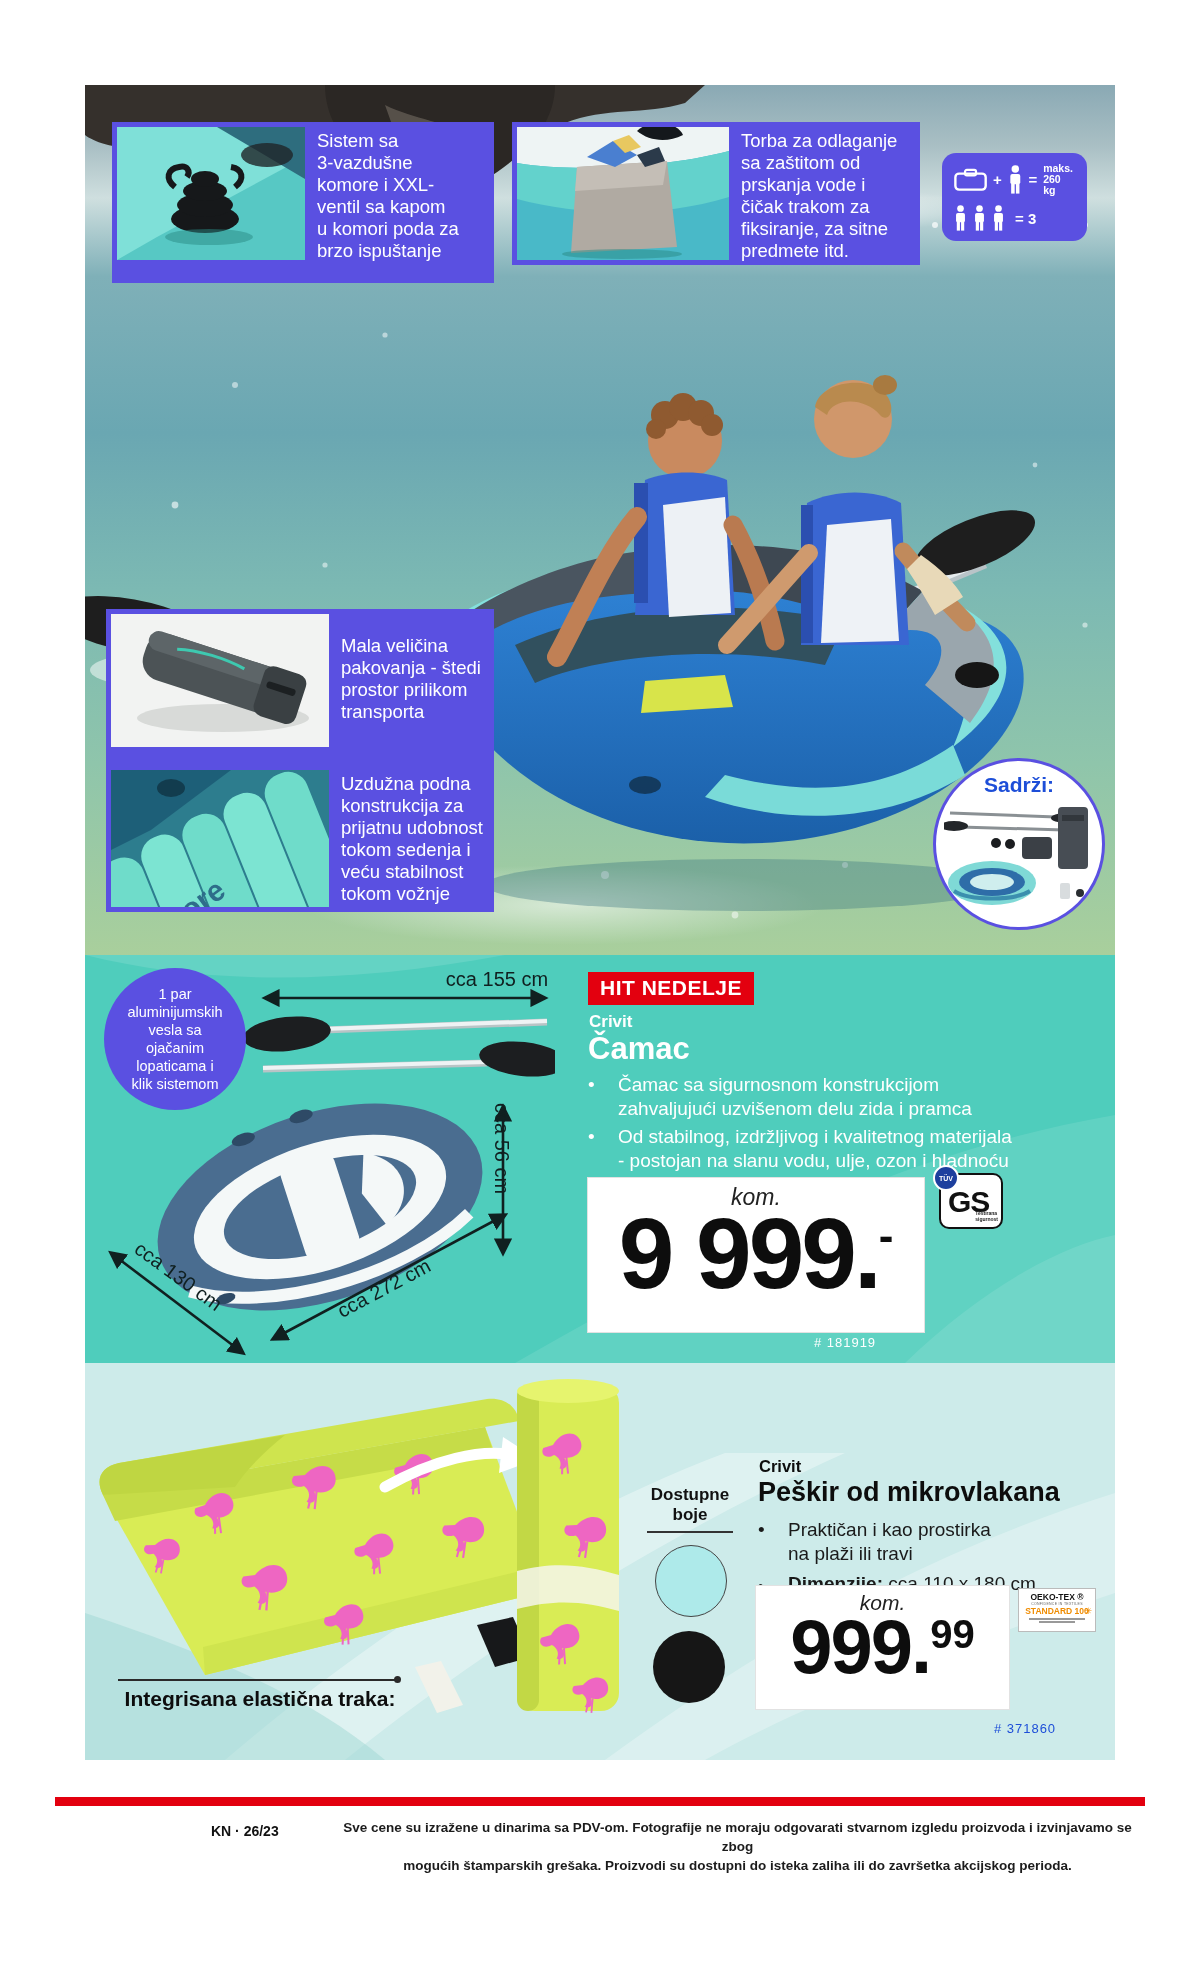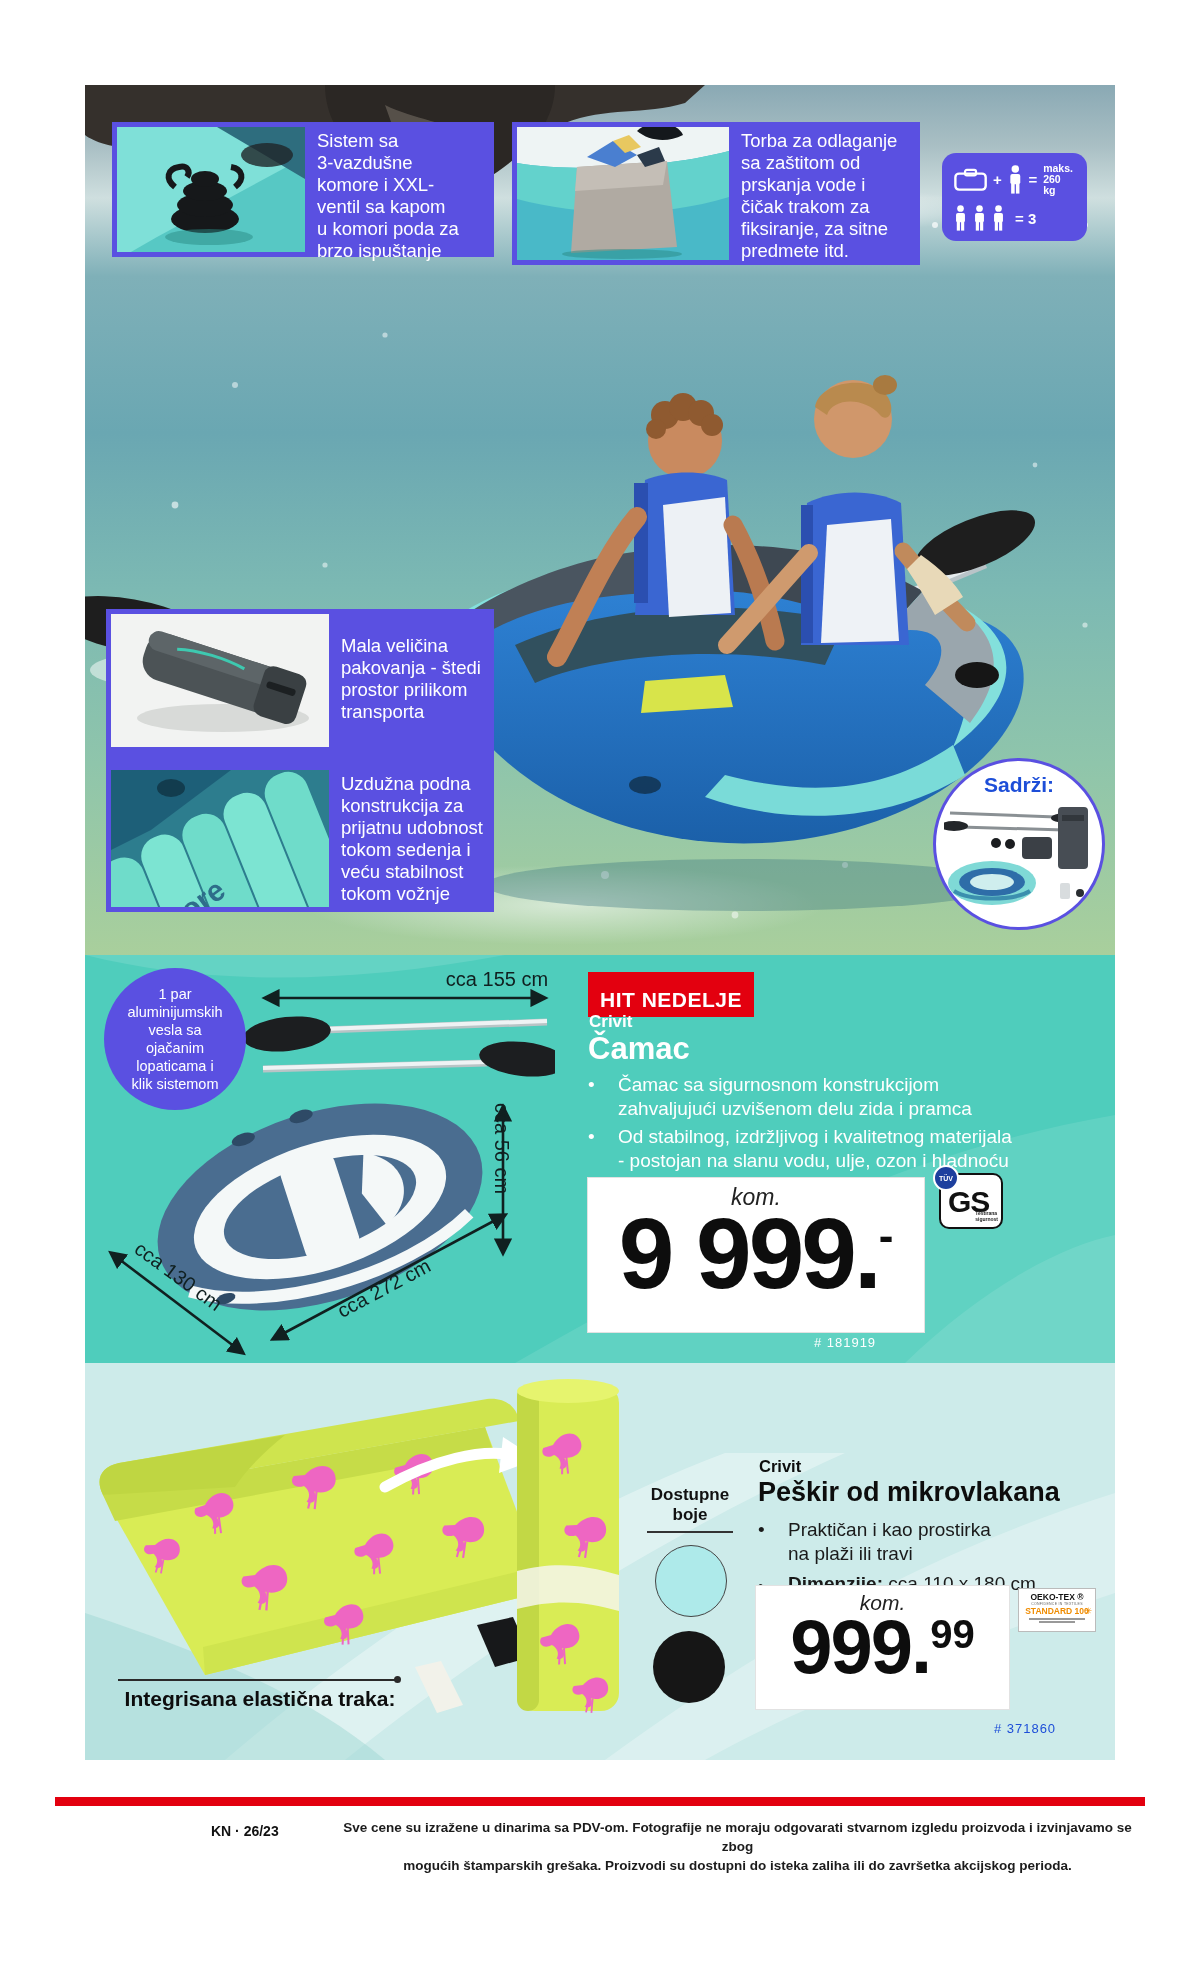--- a/index.html
+++ b/index.html
@@ -36,21 +36,21 @@
                    border:3px solid var(--purple);text-align:center;overflow:hidden;}
   .contents-title{font-size:21px;font-weight:700;color:#1d4ed8;margin-top:12px;}
 
   
   .boat-section{left:85px;top:955px;width:1030px;height:408px;background:var(--teal);overflow:hidden;}
   .oars-note{width:142px;height:142px;border-radius:50%;background:var(--purple);color:#fff;
              display:flex;align-items:center;justify-content:center;text-align:center;
              font-size:14.5px;line-height:18px;font-weight:500;}
   .dim-label{font-size:20px;font-weight:500;color:#102020;white-space:nowrap;}
   .hit-badge{background:var(--red);color:#fff;font-size:21px;font-weight:800;
-             padding:16px 12px 5px;letter-spacing:.5px;display:inline-block;}
+             padding:4px 12px 5px;letter-spacing:.5px;display:inline-block;}
   .brand{color:#fff;font-size:17px;font-weight:700;}
   .prod-title{color:#fff;font-size:31px;font-weight:700;}
   .bullets{color:#fff;font-size:19px;line-height:24px;}
   .bullet{display:flex;margin-bottom:4px;}
   .bullet .dot{flex:0 0 30px;}
   .price-box{background:#fff;border:1px solid #e2e2e2;text-align:center;}
   .kom{font-style:italic;font-size:23px;color:#222;}
   .big-price{font-weight:700;color:#0d0d0d;letter-spacing:-3px;line-height:.85;}
   .big-price .sup{vertical-align:top;letter-spacing:0;position:relative;top:6px;}
   .item-no{font-size:13px;letter-spacing:1px;}
@@ -204,21 +204,21 @@
         <rect x="716" y="420" width="12" height="138" fill="#2b4fb0"></rect>
         <path d="M724,468 C690,506 664,536 642,560" stroke="#cf9a6e" stroke-width="18" fill="none" stroke-linecap="round"></path>
         <path d="M818,466 C846,500 866,522 882,538" stroke="#c08a5c" stroke-width="17" fill="none" stroke-linecap="round"></path>
         <path d="M836,470 C856,484 870,498 878,512 L850,530 C840,512 830,496 822,484 Z" fill="#e8d9b8"></path>
       </g>
 
       <ellipse cx="660" cy="800" rx="260" ry="26" fill="#35707e" opacity=".35"></ellipse>
     </svg>
 
     
-    <div class="abs callout" style="left:27px;top:37px;width:382px;height:135px;">
+    <div class="abs callout" style="left:27px;top:37px;width:382px;height:161px;">
       <div class="cphoto" style="width:188px;">
         <svg width="188" height="133" viewBox="0 0 188 133">
           <rect width="188" height="133" fill="#57c8c4"></rect>
           <path d="M0,0 L188,0 L188,30 L40,110 L0,133 Z" fill="#7fe0d8"></path>
           <path d="M100,0 L188,0 L188,52 Z" fill="#2e6d7e"></path>
           <ellipse cx="150" cy="28" rx="26" ry="12" fill="#1f2428" opacity=".8"></ellipse>
           <g fill="#16181a">
             <ellipse cx="88" cy="92" rx="34" ry="14"></ellipse>
             <ellipse cx="88" cy="78" rx="28" ry="12"></ellipse>
             <ellipse cx="88" cy="64" rx="22" ry="10"></ellipse>

